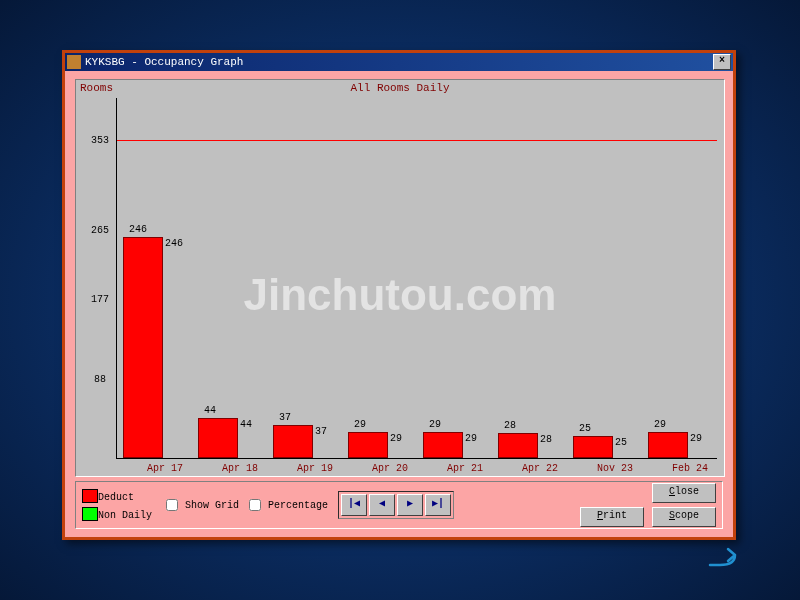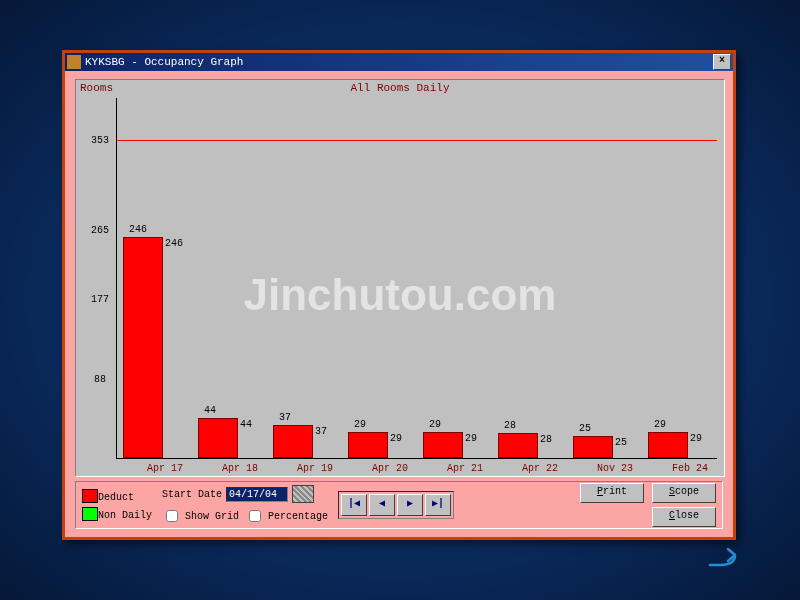--- a/index.html
+++ b/index.html
@@ -287,46 +287,41 @@
         <span>Deduct</span>
       </div>
       <div class="legend-row">
         <span class="swatch sw-green"></span>
         <span>Non Daily</span>
       </div>
     </div>
 
     <div class="controls-mid">
       <div class="row">
-        <span>Start Date</span>
-        <input class="date-input" value="04/17/04" style="">
-        <span class="cal-btn"></span>
-      </div>
-      <div class="row">
         <input type="checkbox" class="chk" style="">
         <span>Show Grid</span>
         <input type="checkbox" class="chk" style="margin-left: 6px;">
         <span>Percentage</span>
       </div>
     </div>
 
     <div class="nav-group">
       <span class="nav-btn">|◀</span>
       <span class="nav-btn">◀</span>
       <span class="nav-btn">▶</span>
       <span class="nav-btn">▶|</span>
     </div>
 
     <div class="btn-group">
+      <div class="btn-row" style="justify-content:flex-end">
+        <span class="win-btn"><u>C</u><span>lose</span></span>
+      </div>
       <div class="btn-row">
         <span class="win-btn"><u>P</u><span>rint</span></span>
         <span class="win-btn"><u>S</u><span>cope</span></span>
-      </div>
-      <div class="btn-row" style="justify-content:flex-end">
-        <span class="win-btn"><u>C</u><span>lose</span></span>
       </div>
     </div>
   </div>
 </div>
 
 <div class="watermark">Jinchutou.com</div>
 
 <div class="back-arrow">
   <svg viewBox="0 0 40 30">
       <path d="M5 15 Q5 5 20 5 L30 5 M5 15 L12 9 M5 15 L12 21" fill="none" stroke="#2090d0" stroke-width="2.5" stroke-linecap="round" transform="rotate(180 20 15)"></path>

